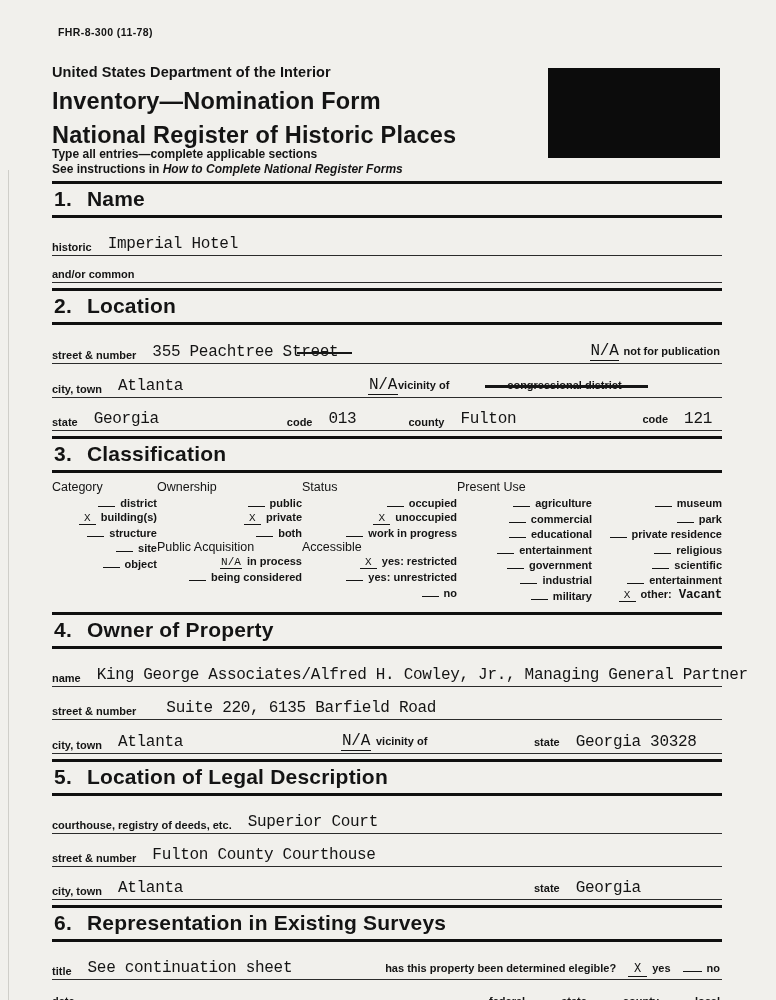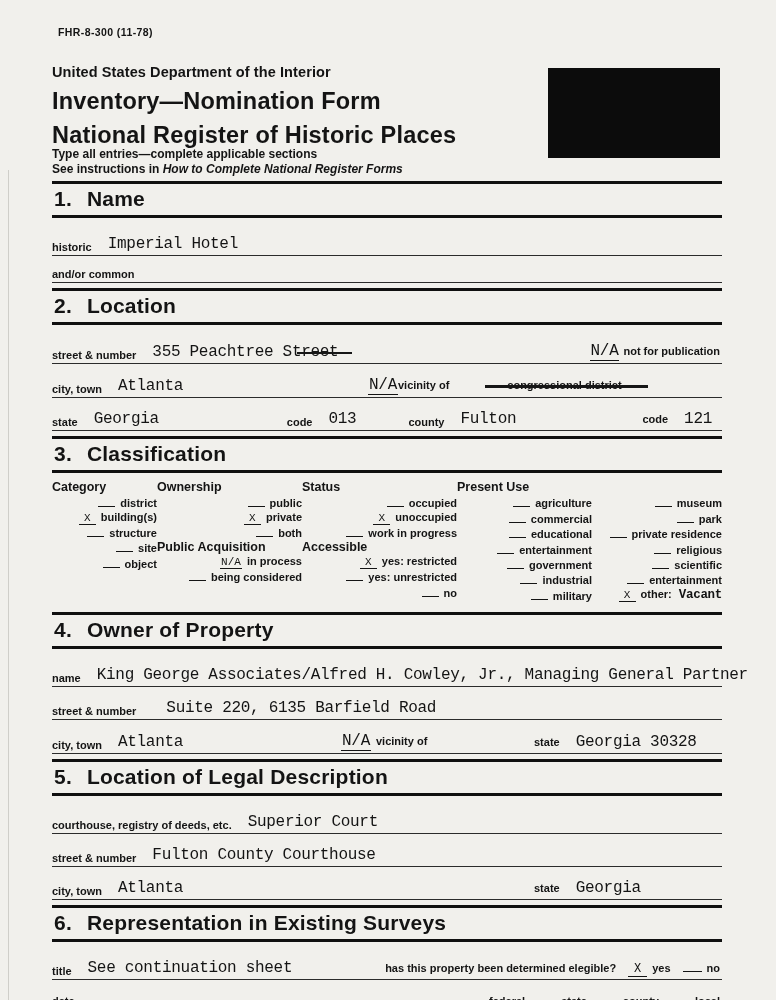--- a/index.html
+++ b/index.html
@@ -32,21 +32,21 @@
   .u-na { border-bottom:1.6px solid #141414; padding:0 1px; }
   .right { margin-left:auto; display:flex; align-items:baseline; }
   .strike { position:relative; }
   .strike::after { content:""; position:absolute; left:-4px; right:-14px; top:46%; height:2.6px; background:#161616; }
   .strike.heavy::after { left:-22px; right:-26px; height:3px; }
 
   
   .cls { display:flex; padding:7px 0 9px; border-bottom:0; }
   .cls .col { display:flex; flex-direction:column; }
   .col.c1{width:105px}.col.c2{width:145px}.col.c3{width:155px}.col.c4{width:135px}.col.c5{flex:1}
-  .chead { font-size:12.5px; font-weight:bold; line-height:14px; margin-bottom:1px; }
+  .chead { font-size:12.5px; font-weight:normal; line-height:14px; margin-bottom:1px; }
   .citem { display:flex; align-items:baseline; font-size:11px; font-weight:bold; line-height:13.4px; white-space:nowrap;justify-content:flex-end; }
   .blank { display:inline-block; min-width:17px; border-bottom:1.5px solid #141414; text-align:center;
            font-family:"Liberation Mono","DejaVu Sans Mono",monospace; font-weight:normal; font-size:11px;
            line-height:11px; height:12px; margin-right:5px; flex:none; }
   .blank.wide { min-width:22px; }
   .citem .typed { margin-left:7px; }
 
   
   .ynlabel { font-size:11px; font-weight:bold; white-space:nowrap; }
   .yn-blank { display:inline-block; min-width:19px; border-bottom:1.6px solid #141414; text-align:center;

